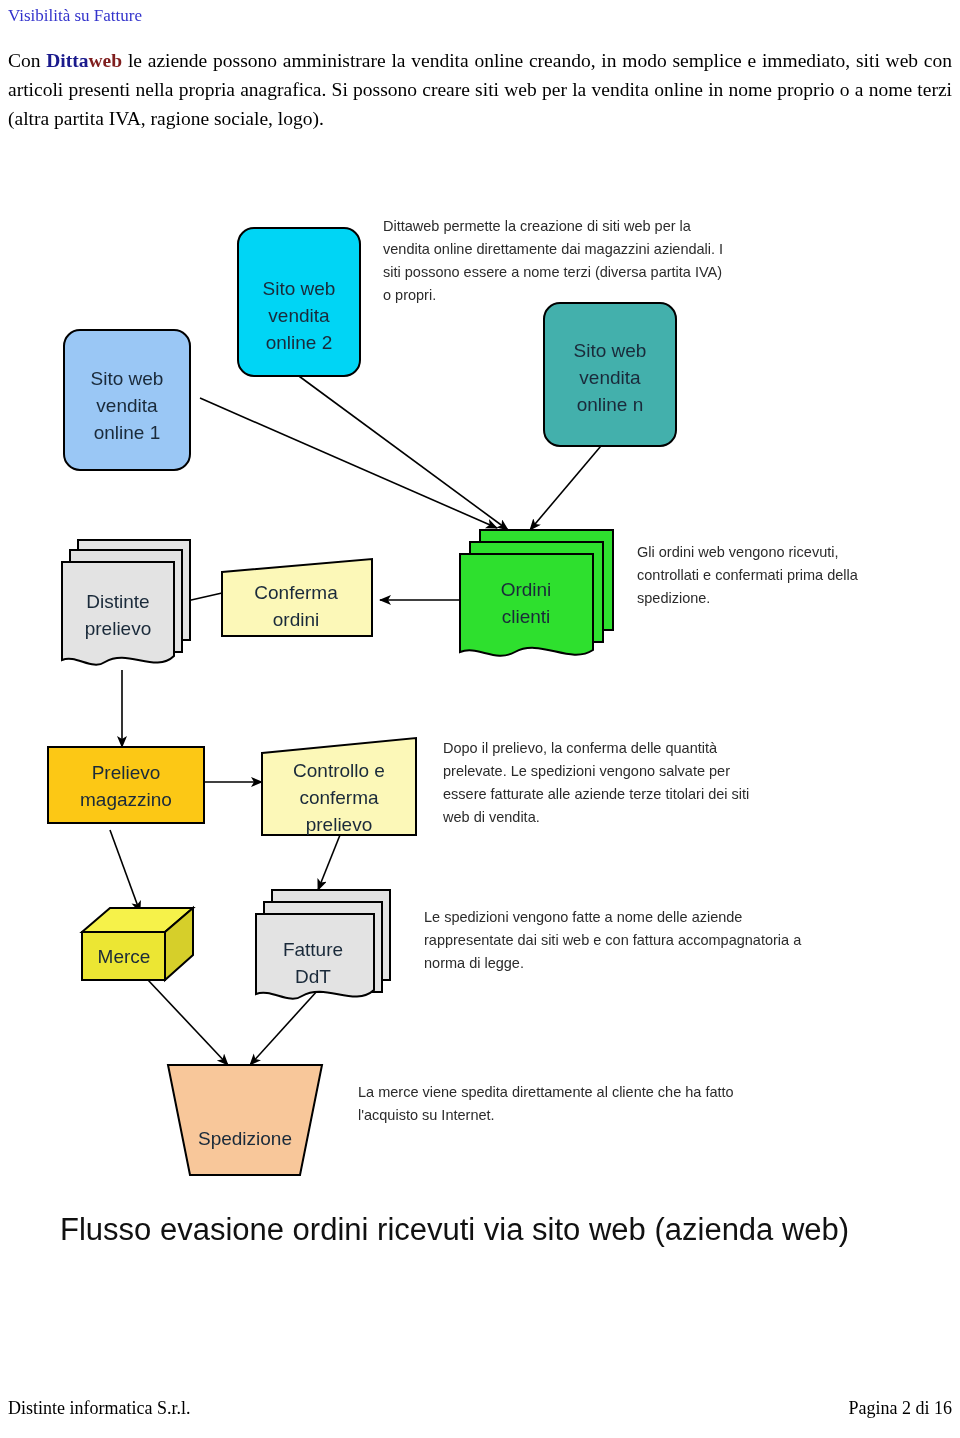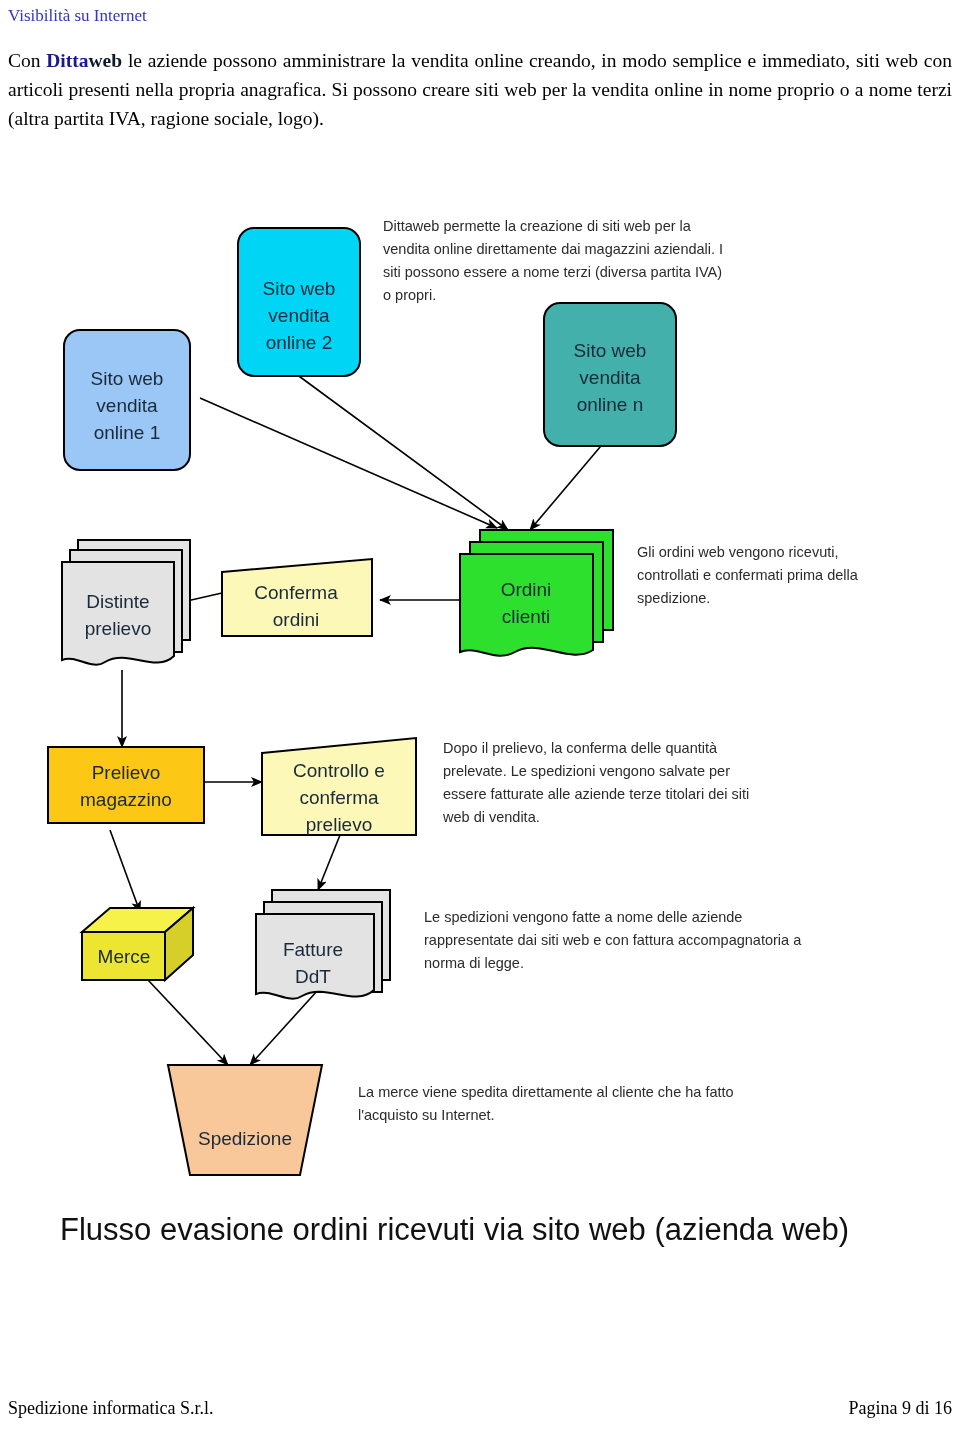--- a/index.html
+++ b/index.html
@@ -37,21 +37,21 @@
     line-height: 29px;
     text-align: justify;
     color: #000000;
   }
   #intro-paragraph .brand-ditta {
     color: #1a1a8c;
     font-weight: bold;
     margin-top: 6px;
   }
   #intro-paragraph .brand-web {
-    color: #0f172a;
+    color: #7f1d1d;
     font-weight: bold;
   }
 
   
   #diagram {
     position: absolute;
     left: 0;
     top: 190px;
     width: 960px;
     height: 1090px;
@@ -85,21 +85,21 @@
     position: absolute;
     right: 8px;
     top: 1398px;
     font-family: "Liberation Serif", serif;
     font-size: 18px;
   }
 </style>
 </head>
 <body>
 
-<div id="page-header">Visibilità su Internet</div>
+<div id="page-header">Visibilità su Fatture</div>
 
 <div id="intro-paragraph"><span>Con </span><span class="brand-ditta">Ditta</span><span class="brand-web">web</span><span> le aziende possono amministrare la vendita online creando, in modo semplice e immediato, siti web con articoli presenti nella propria anagrafica. Si possono creare siti web per la vendita online in nome proprio o a nome terzi (altra partita IVA, ragione sociale, logo).</span></div>
 
 <div id="diagram">
 <svg width="960" height="1090" viewBox="0 0 960 1090" xmlns="http://www.w3.org/2000/svg">
   <defs>
     <marker id="arrowBig" markerWidth="14" markerHeight="14" refX="11" refY="5" orient="auto" markerUnits="userSpaceOnUse">
       <path d="M0,0 L12,5 L0,10 L3,5 Z" fill="#000000"></path>
     </marker>
   </defs>
@@ -233,14 +233,14 @@
 
   <g>
     <text class="dgm-note" x="358" y="907">La  merce  viene  spedita  direttamente  al  cliente  che  ha  fatto</text>
     <text class="dgm-note" x="358" y="930">l'acquisto su Internet.</text>
   </g>
 
   <text class="dgm-title" x="60" y="1050">Flusso evasione ordini ricevuti via sito web  (azienda web)</text>
 </svg>
 </div>
 
-<div id="footer-left">Spedizione informatica S.r.l.</div>
-<div id="footer-right">Pagina 9 di 16</div>
+<div id="footer-left">Distinte informatica S.r.l.</div>
+<div id="footer-right">Pagina 2 di 16</div>
 
 </body></html>

